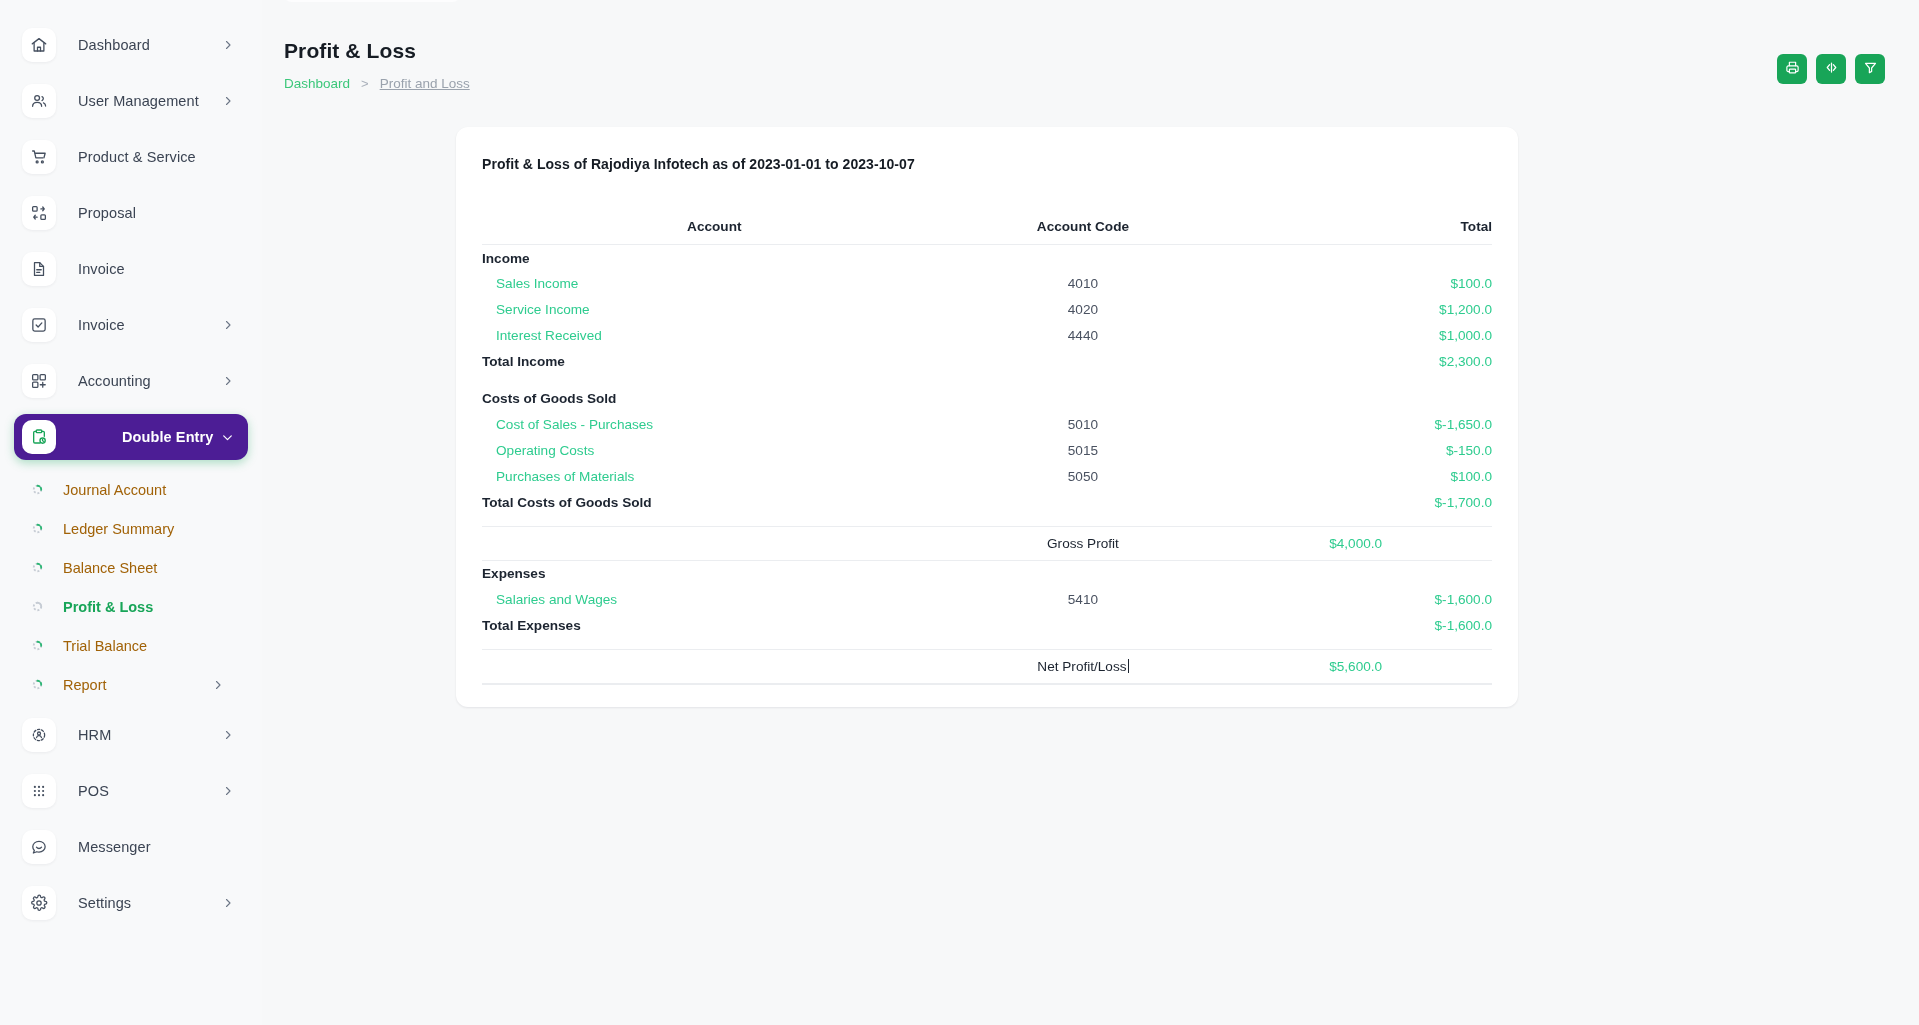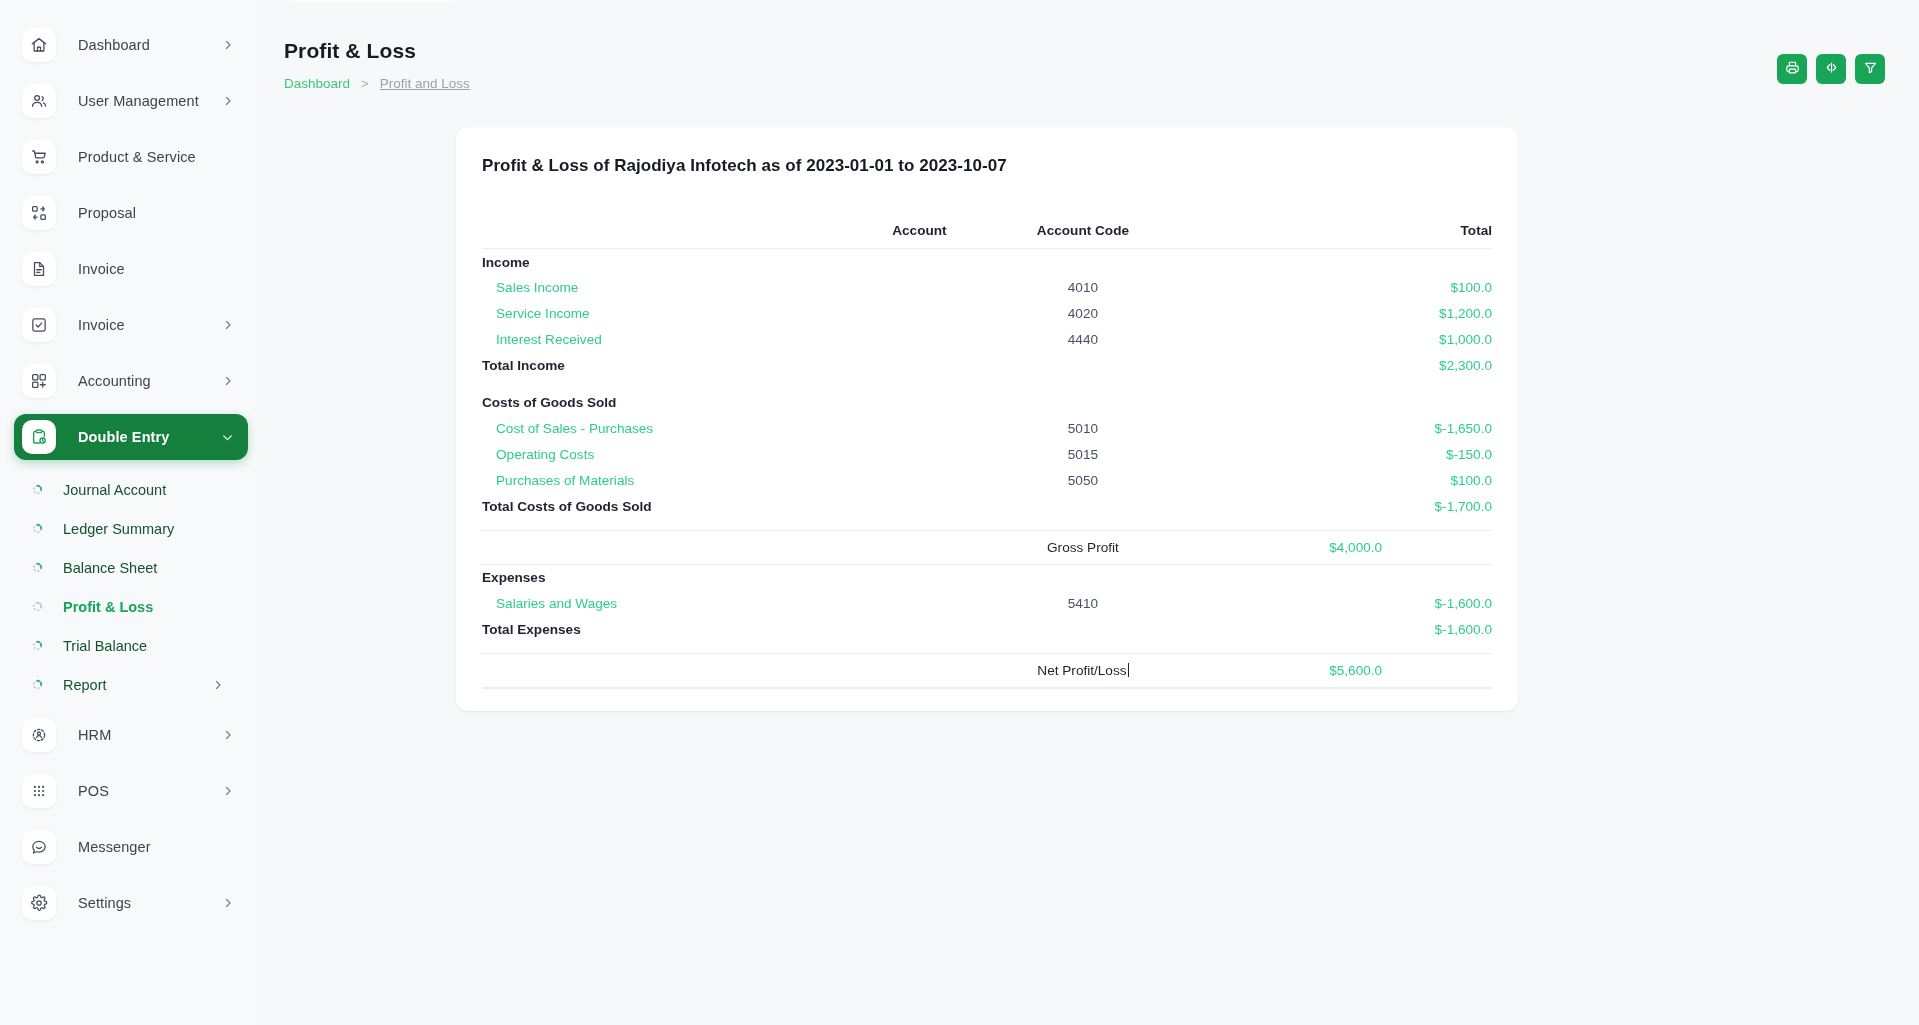--- a/index.html
+++ b/index.html
@@ -33,22 +33,23 @@
     position: relative;
     display: flex;
     align-items: center;
     height: 46px;
     margin: 0 14px 10px 14px;
     padding-left: 6px;
     border-radius: 12px;
     cursor: pointer;
   }
   .nav-item.active {
-    background: #15803d;
+    background: #4c1d95;
     box-shadow: 0 3px 10px rgba(33,168,98,.35);
+    gap: 44px;
   }
   .icon-box {
     width: 34px; height: 34px;
     min-width: 34px;
     border-radius: 10px;
     background: #ffffff;
     box-shadow: 0 1px 3px rgba(16,24,40,.06);
     display: flex; align-items: center; justify-content: center;
     margin-left: 2px;
   }
@@ -74,21 +75,21 @@
     align-items: center;
     height: 39px;
     margin: 0 14px 0 14px;
     padding-left: 16px;
     cursor: pointer;
   }
   .sub-bullet { width: 14px; height: 14px; min-width: 14px; display:flex; align-items:center; justify-content:center; }
   .sub-label {
     margin-left: 19px;
     font-size: 14.5px;
-    color: #14532d;
+    color: #a16207;
     white-space: nowrap;
   }
   .sub-item.active .sub-label { color: #18a558; font-weight: bold; }
 
   
   .main {
     position: absolute;
     left: 262px; top: 0;
     width: 1657px; height: 1025px;
   }
@@ -135,40 +136,40 @@
   .card {
     position: absolute;
     left: 194px; top: 127px;
     width: 1062px;
     background: #ffffff;
     border-radius: 12px;
     box-shadow: 0 1px 3px rgba(16,24,40,.05), 0 1px 2px rgba(16,24,40,.04);
     padding: 26px 26px 22px 26px;
   }
   .card-title {
-    font-size: 17px;
+    font-size: 14px;
     font-weight: bold;
     color: #161c24;
     margin: 3px 0 0 0;
     letter-spacing: .05px;
   }
 
   table.pl {
     width: 100%;
     border-collapse: collapse;
     margin-top: 47px;
   }
   table.pl th {
     font-size: 13.6px;
     font-weight: bold;
     color: #1c2430;
     padding: 0 0 10px 0;
     border-bottom: 1px solid #ebedf0;
   }
-  th.c-acct { text-align: right; width: 46%; margin-left: 28px; }
+  th.c-acct { text-align: center; width: 46%; margin-left: 28px; }
   th.c-code { text-align: center; width: 27%; }
   th.c-total { text-align: right; width: 27%; }
 
   table.pl td { font-size: 13.6px; padding: 5.5px 0; vertical-align: middle; }
   td.c-acct { text-align: left; }
   td.c-code { text-align: center; color: #4a5261; }
   td.c-total { text-align: right; }
 
   tr.section-head td.c-acct { font-weight: bold; color: #1c2430; padding-bottom: 5px; }
   tr.line td.c-acct { color: #2ecc8f; padding-left: 14px; }

